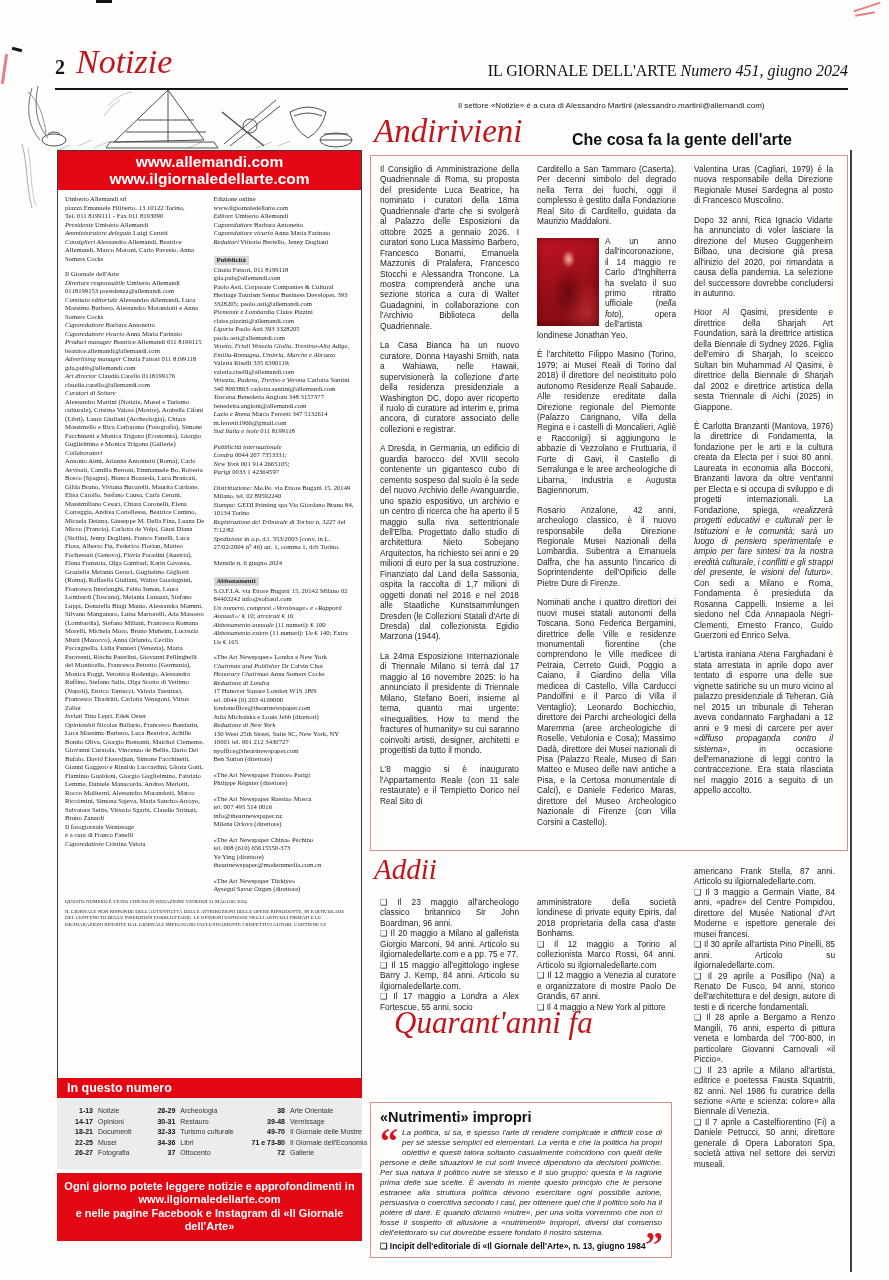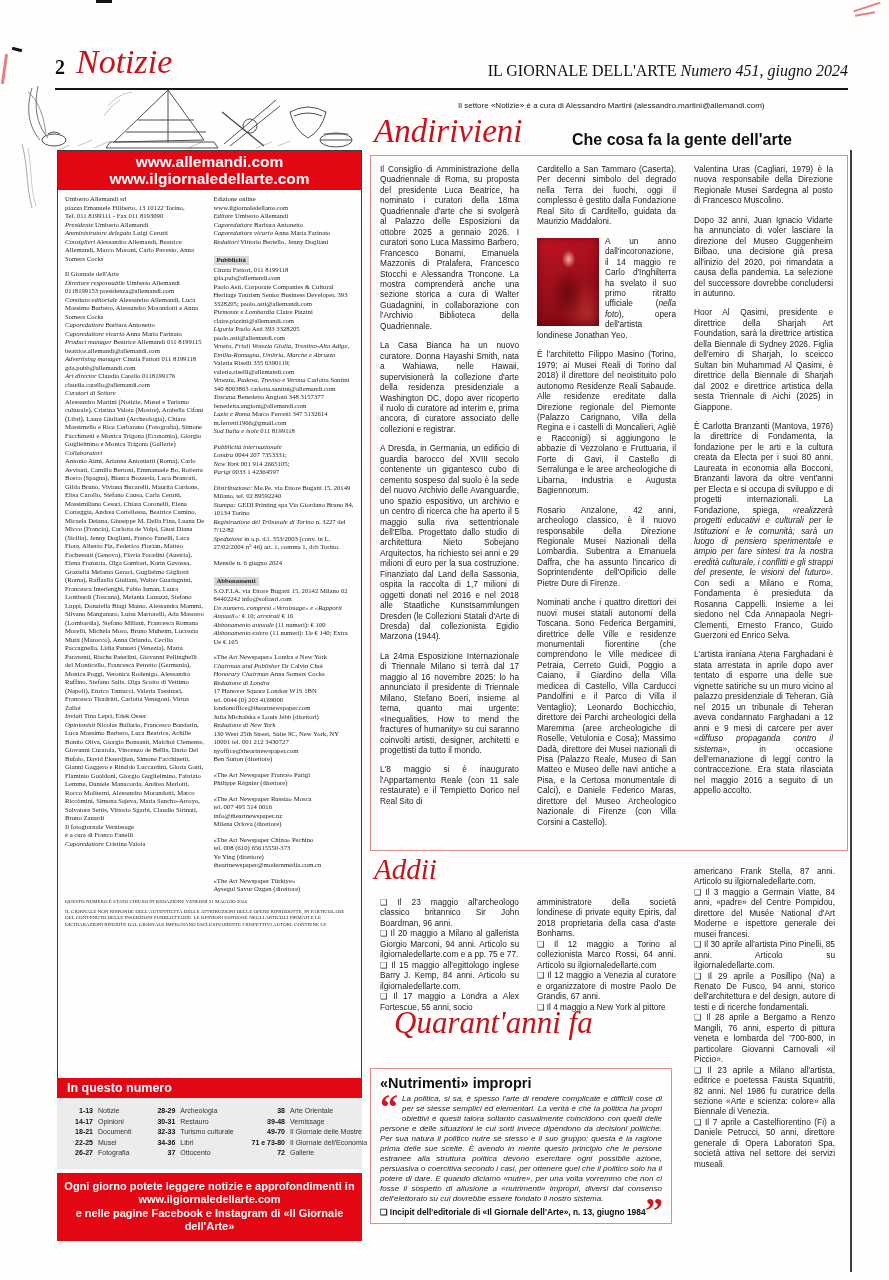--- a/index.html
+++ b/index.html
@@ -54,21 +54,21 @@
 
   
   #addii-title{left:374px;top:852px;font-size:29px;}
   .addii-para{font:400 8.3px/10.45px "Liberation Sans",sans-serif;text-align:justify;margin:0;color:#1b1b1b;}
   #ad-col1{left:380px;top:897px;width:139px;height:118px;}
   #ad-col2{left:537px;top:897px;width:139px;height:118px;}
   #ad-col3{left:694px;top:866px;width:141px;height:330px;}
 
   
   #quar-title{left:394px;top:1006px;font-size:31px;font-family:Liberation Serif, serif;}
-  #quar-box{left:370px;top:1068px;width:302px;height:156px;border:1px solid #dc8d8d;box-sizing:border-box;padding:6px 9px;overflow:hidden;}
+  #quar-box{left:370px;top:1102px;width:302px;height:156px;border:1px solid #dc8d8d;box-sizing:border-box;padding:6px 9px;overflow:hidden;}
   #quar-head{font:700 14.5px/16px "Liberation Sans",sans-serif;color:#101010;margin:0 0 3px;}
   .q-mark{color:#d41420;font:700 36px/20px "Liberation Serif",serif;}
   #q-open{float:left;margin:3px 4px 0 0;}
   #q-close{position:absolute;right:8px;bottom:2px;}
   #quar-quote{font:italic 400 8px/10px "Liberation Sans",sans-serif;color:#252525;text-align:justify;}
   #quar-attr{font:700 8.4px/10px "Liberation Sans",sans-serif;margin-top:3px;color:#101010;}
 
   
   #index-box{left:57px;top:1078px;width:305px;}
   .idx-title{background:#e30613;color:#fff;font:700 12.5px/18px "Liberation Sans",sans-serif;padding:1px 0 1px 10px;}
@@ -256,21 +256,21 @@
     </div>
     <div style="clear:both;">
         <div class="para">È l'architetto <b>Filippo Masino</b> (Torino, 1979; ai Musei Reali di Torino dal 2018) il direttore del neoistituito polo autonomo Residenze Reali Sabaude. Alle residenze ereditate dalla Direzione regionale del Piemonte (Palazzo Carignano, Villa della Regina e i castelli di Moncalieri, Agliè e Racconigi) si aggiungono le abbazie di Vezzolano e Fruttuaria, il Forte di Gavi, il Castello di Serralunga e le aree archeologiche di Libarna, Industria e Augusta Bagiennorum.</div>
         <div class="para"><b>Rosario Anzalone</b>, 42 anni, archeologo classico, è il nuovo responsabile della Direzione Regionale Musei Nazionali della Lombardia. Subentra a <b>Emanuela Daffra</b>, che ha assunto l'incarico di Soprintendente dell'Opificio delle Pietre Dure di Firenze.</div>
         <div class="para">Nominati anche i quattro direttori dei nuovi musei statali autonomi della Toscana. Sono <b>Federica Bergamini</b>, direttrice delle Ville e residenze monumentali fiorentine (che comprendono le Ville medicee di Petraia, Cerreto Guidi, Poggio a Caiano, il Giardino della Villa medicea di Castello, Villa Carducci Pandolfini e il Parco di Villa il Ventaglio); <b>Leonardo Bochicchio</b>, direttore dei Parchi archeologici della Maremma (aree archeologiche di Roselle, Vetulonia e Cosa); <b>Massimo Dadà</b>, direttore dei Musei nazionali di Pisa (Palazzo Reale, Museo di San Matteo e Museo delle navi antiche a Pisa, e la Certosa monumentale di Calci), e <b>Daniele Federico Maras</b>, direttore del Museo Archeologico Nazionale di Firenze (con Villa Corsini a Castello).</div>
       </div>
   </div>
 
   <div class="abs tcol" id="a-col3">
       <div class="para"><b>Valentina Uras</b> (Cagliari, 1979) è la nuova responsabile della Direzione Regionale Musei Sardegna al posto di <b>Francesco Muscolino</b>.</div>
-      <div class="para">Dopo 32 anni, <b>Juan Ignacio Vidarte</b> ha annunciato di voler lasciare la direzione del Museo Guggenheim Bilbao, una decisione già presa all'inizio del 2020, poi rimandata a causa della pandemia. La selezione del successore dovrebbe concludersi in autunno.</div>
+      <div class="para">Dopo 32 anni, <b>Rica Ignacio Vidarte</b> ha annunciato di voler lasciare la direzione del Museo Guggenheim Bilbao, una decisione già presa all'inizio del 2020, poi rimandata a causa della pandemia. La selezione del successore dovrebbe concludersi in autunno.</div>
       <div class="para"><b>Hoor Al Qasimi</b>, presidente e direttrice della Sharjah Art Foundation, sarà la direttrice artistica della Biennale di Sydney 2026. Figlia dell'emiro di Sharjah, lo sceicco <b>Sultan bin Muhammad Al Qasimi</b>, è direttrice della Biennale di Sharjah dal 2002 e direttrice artistica della sesta Triennale di Aichi (2025) in Giappone.</div>
       <div class="para">È <b>Carlotta Branzanti</b> (Mantova, 1976) la direttrice di <b>Fondamenta</b>, la fondazione per le arti e la cultura creata da Electa per i suoi 80 anni. Laureata in economia alla Bocconi, Branzanti lavora da oltre vent'anni per Electa e si occupa di sviluppo e di progetti internazionali. La Fondazione, spiega, <i>«realizzerà progetti educativi e culturali per le Istituzioni e le comunità; sarà un luogo di pensiero sperimentale e ampio per fare sintesi tra la nostra eredità culturale, i conflitti e gli strappi del presente, le visioni del futuro»</i>. Con sedi a Milano e Roma, Fondamenta è presieduta da <b>Rosanna Cappelli</b>. Insieme a lei siedono nel Cda <b>Annapaola Negri-Clementi</b>, <b>Ernesto Franco</b>, <b>Guido Guerzoni</b> ed <b>Enrico Selva</b>.</div>
       <div class="para">L'artista iraniana <b>Atena Farghadani</b> è stata arrestata in aprile dopo aver tentato di esporre una delle sue vignette satiriche su un muro vicino al palazzo presidenziale di Teheran. Già nel 2015 un tribunale di Teheran aveva condannato Farghadani a 12 anni e 9 mesi di carcere per aver «<i>diffuso propaganda contro il sistema</i>», in occasione dell'emanazione di leggi contro la contraccezione. Era stata rilasciata nel maggio 2016 a seguito di un appello accolto.</div>
     </div>
 
   <div class="abs sec-title" id="addii-title">Addii</div>
   <div class="abs tcol" id="ad-col1">
       <div class="addii-para">❑ Il 23 maggio all'archeologo classico britannico Sir <b>John Boardman</b>, 96 anni.</div>
       <div class="addii-para">❑ Il 20 maggio a Milano al gallerista <b>Giorgio Marconi</b>, 94 anni. Articolo su ilgiornaledellarte.com e a pp. 75 e 77.</div>
       <div class="addii-para">❑ Il 15 maggio all'egittologo inglese <b>Barry J. Kemp</b>, 84 anni. Articolo su ilgiornaledellarte.com.</div>

